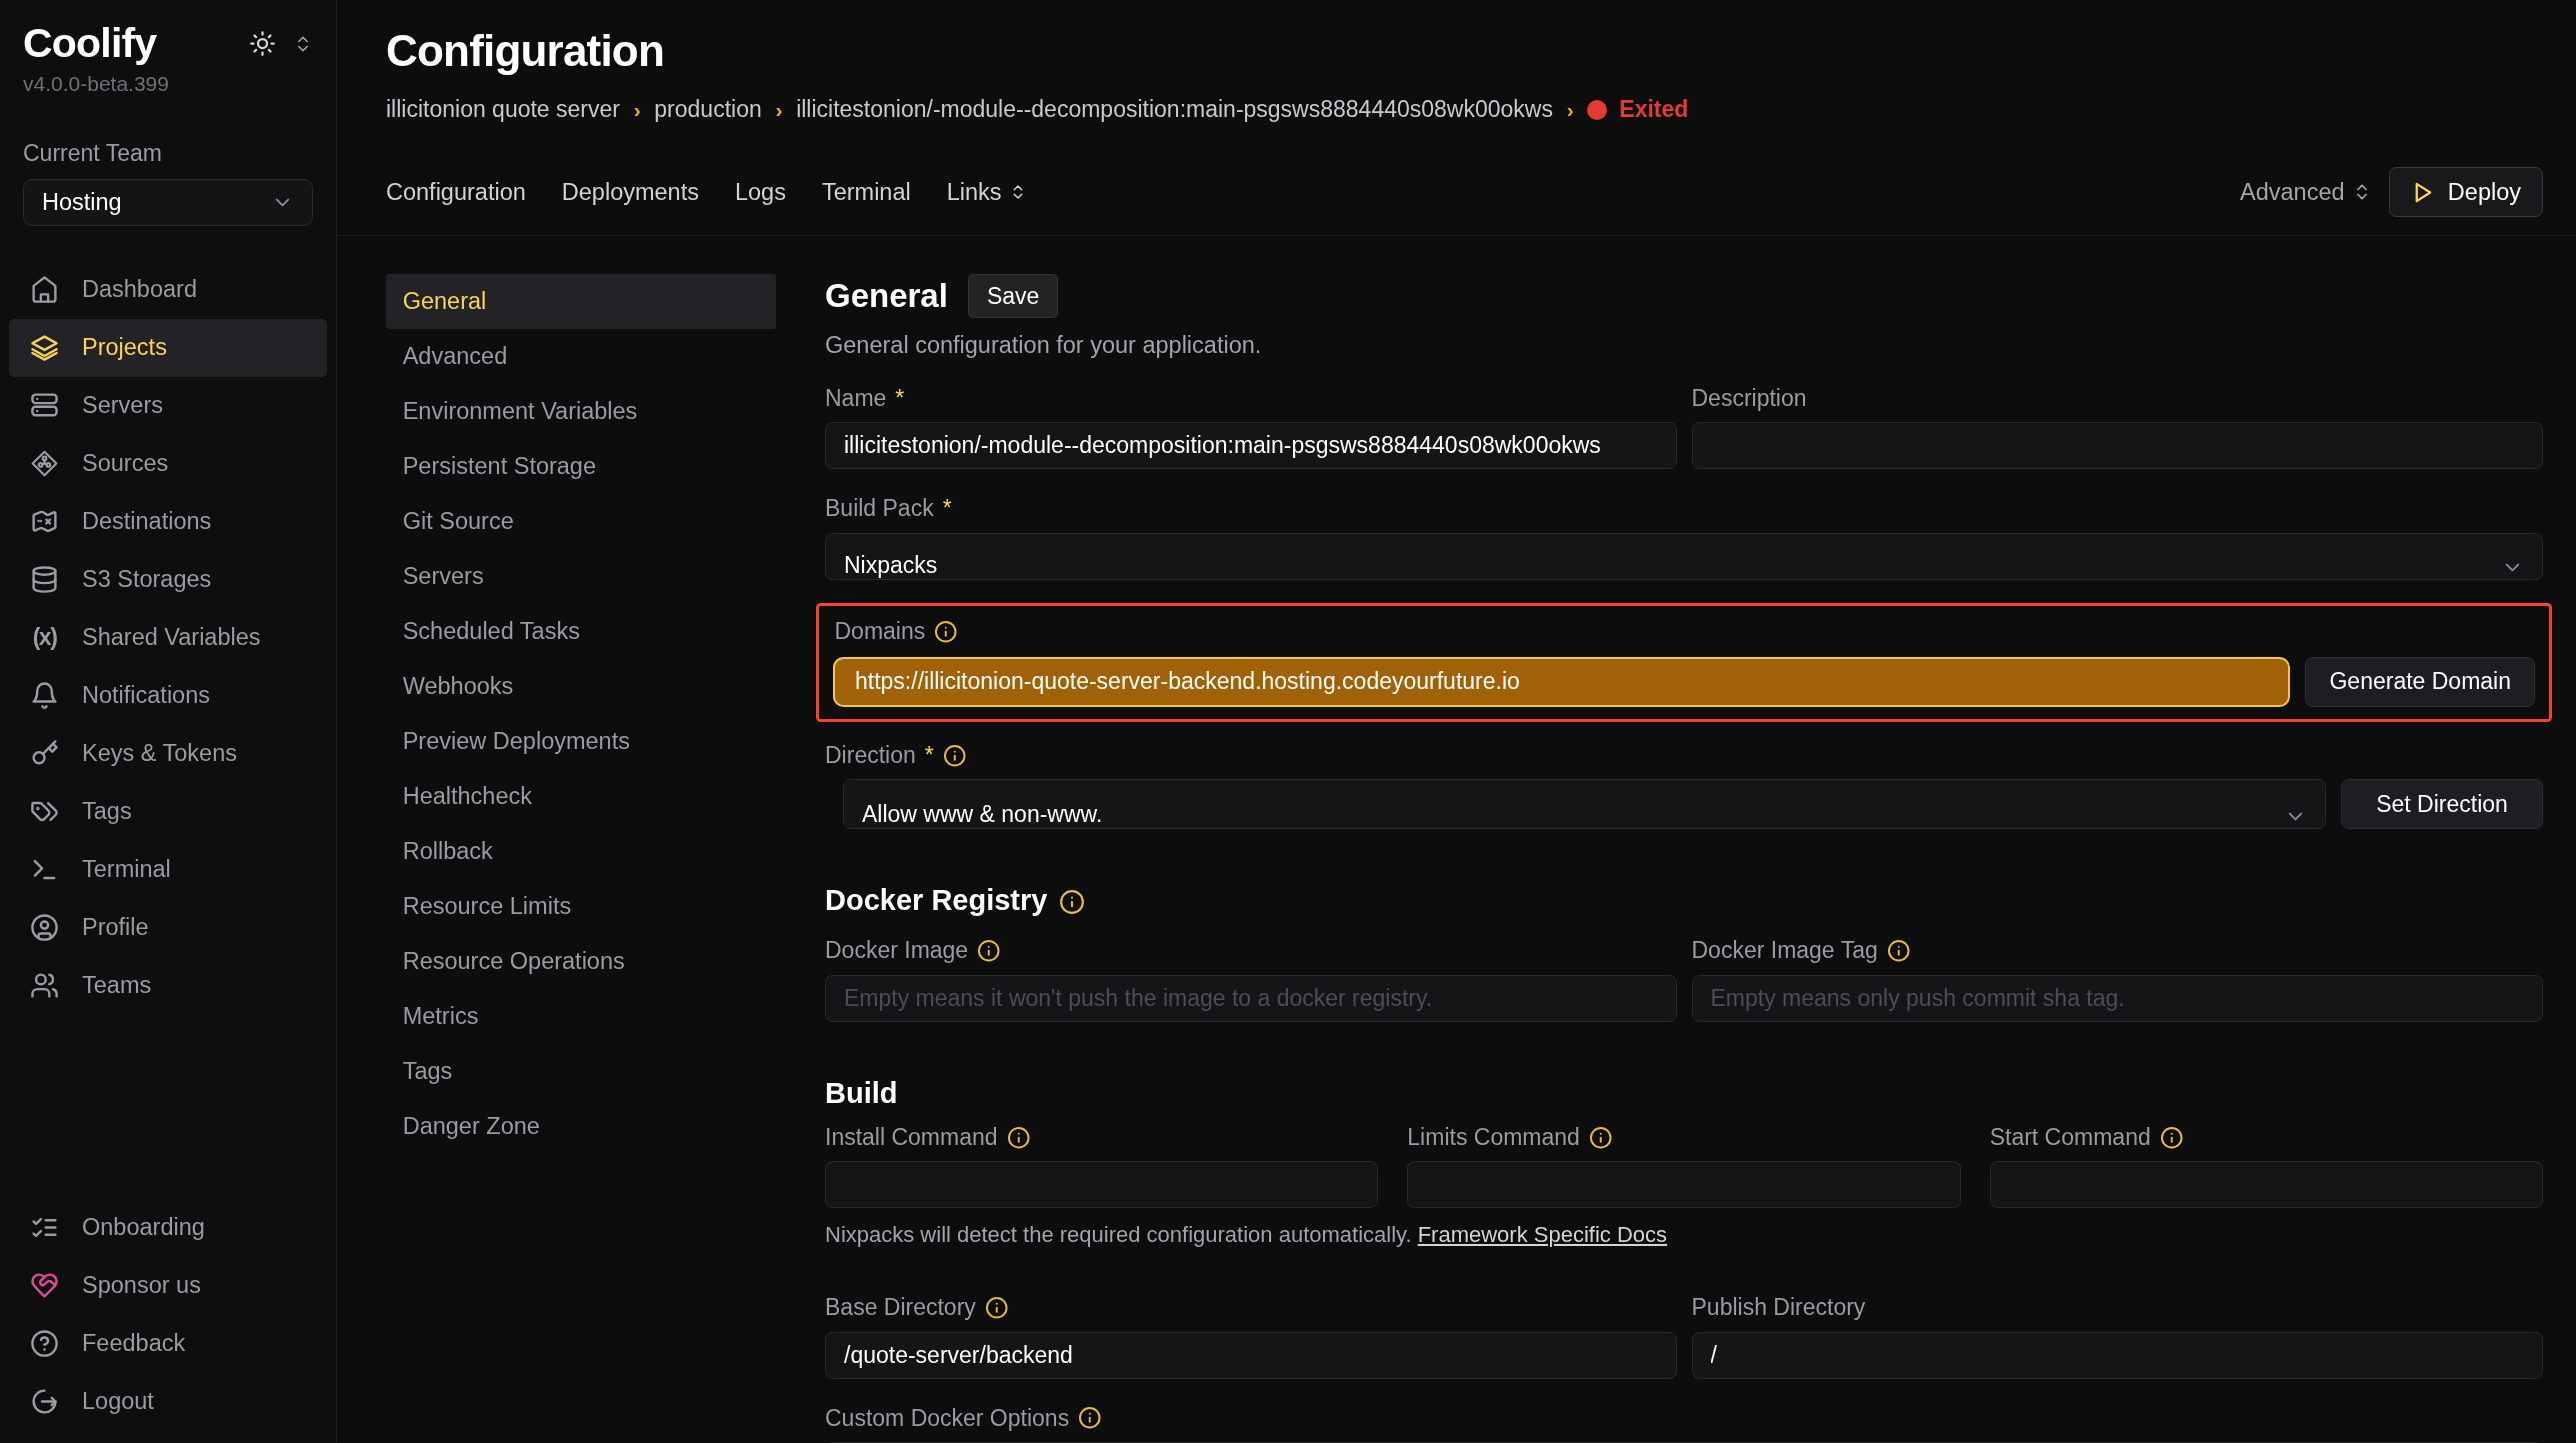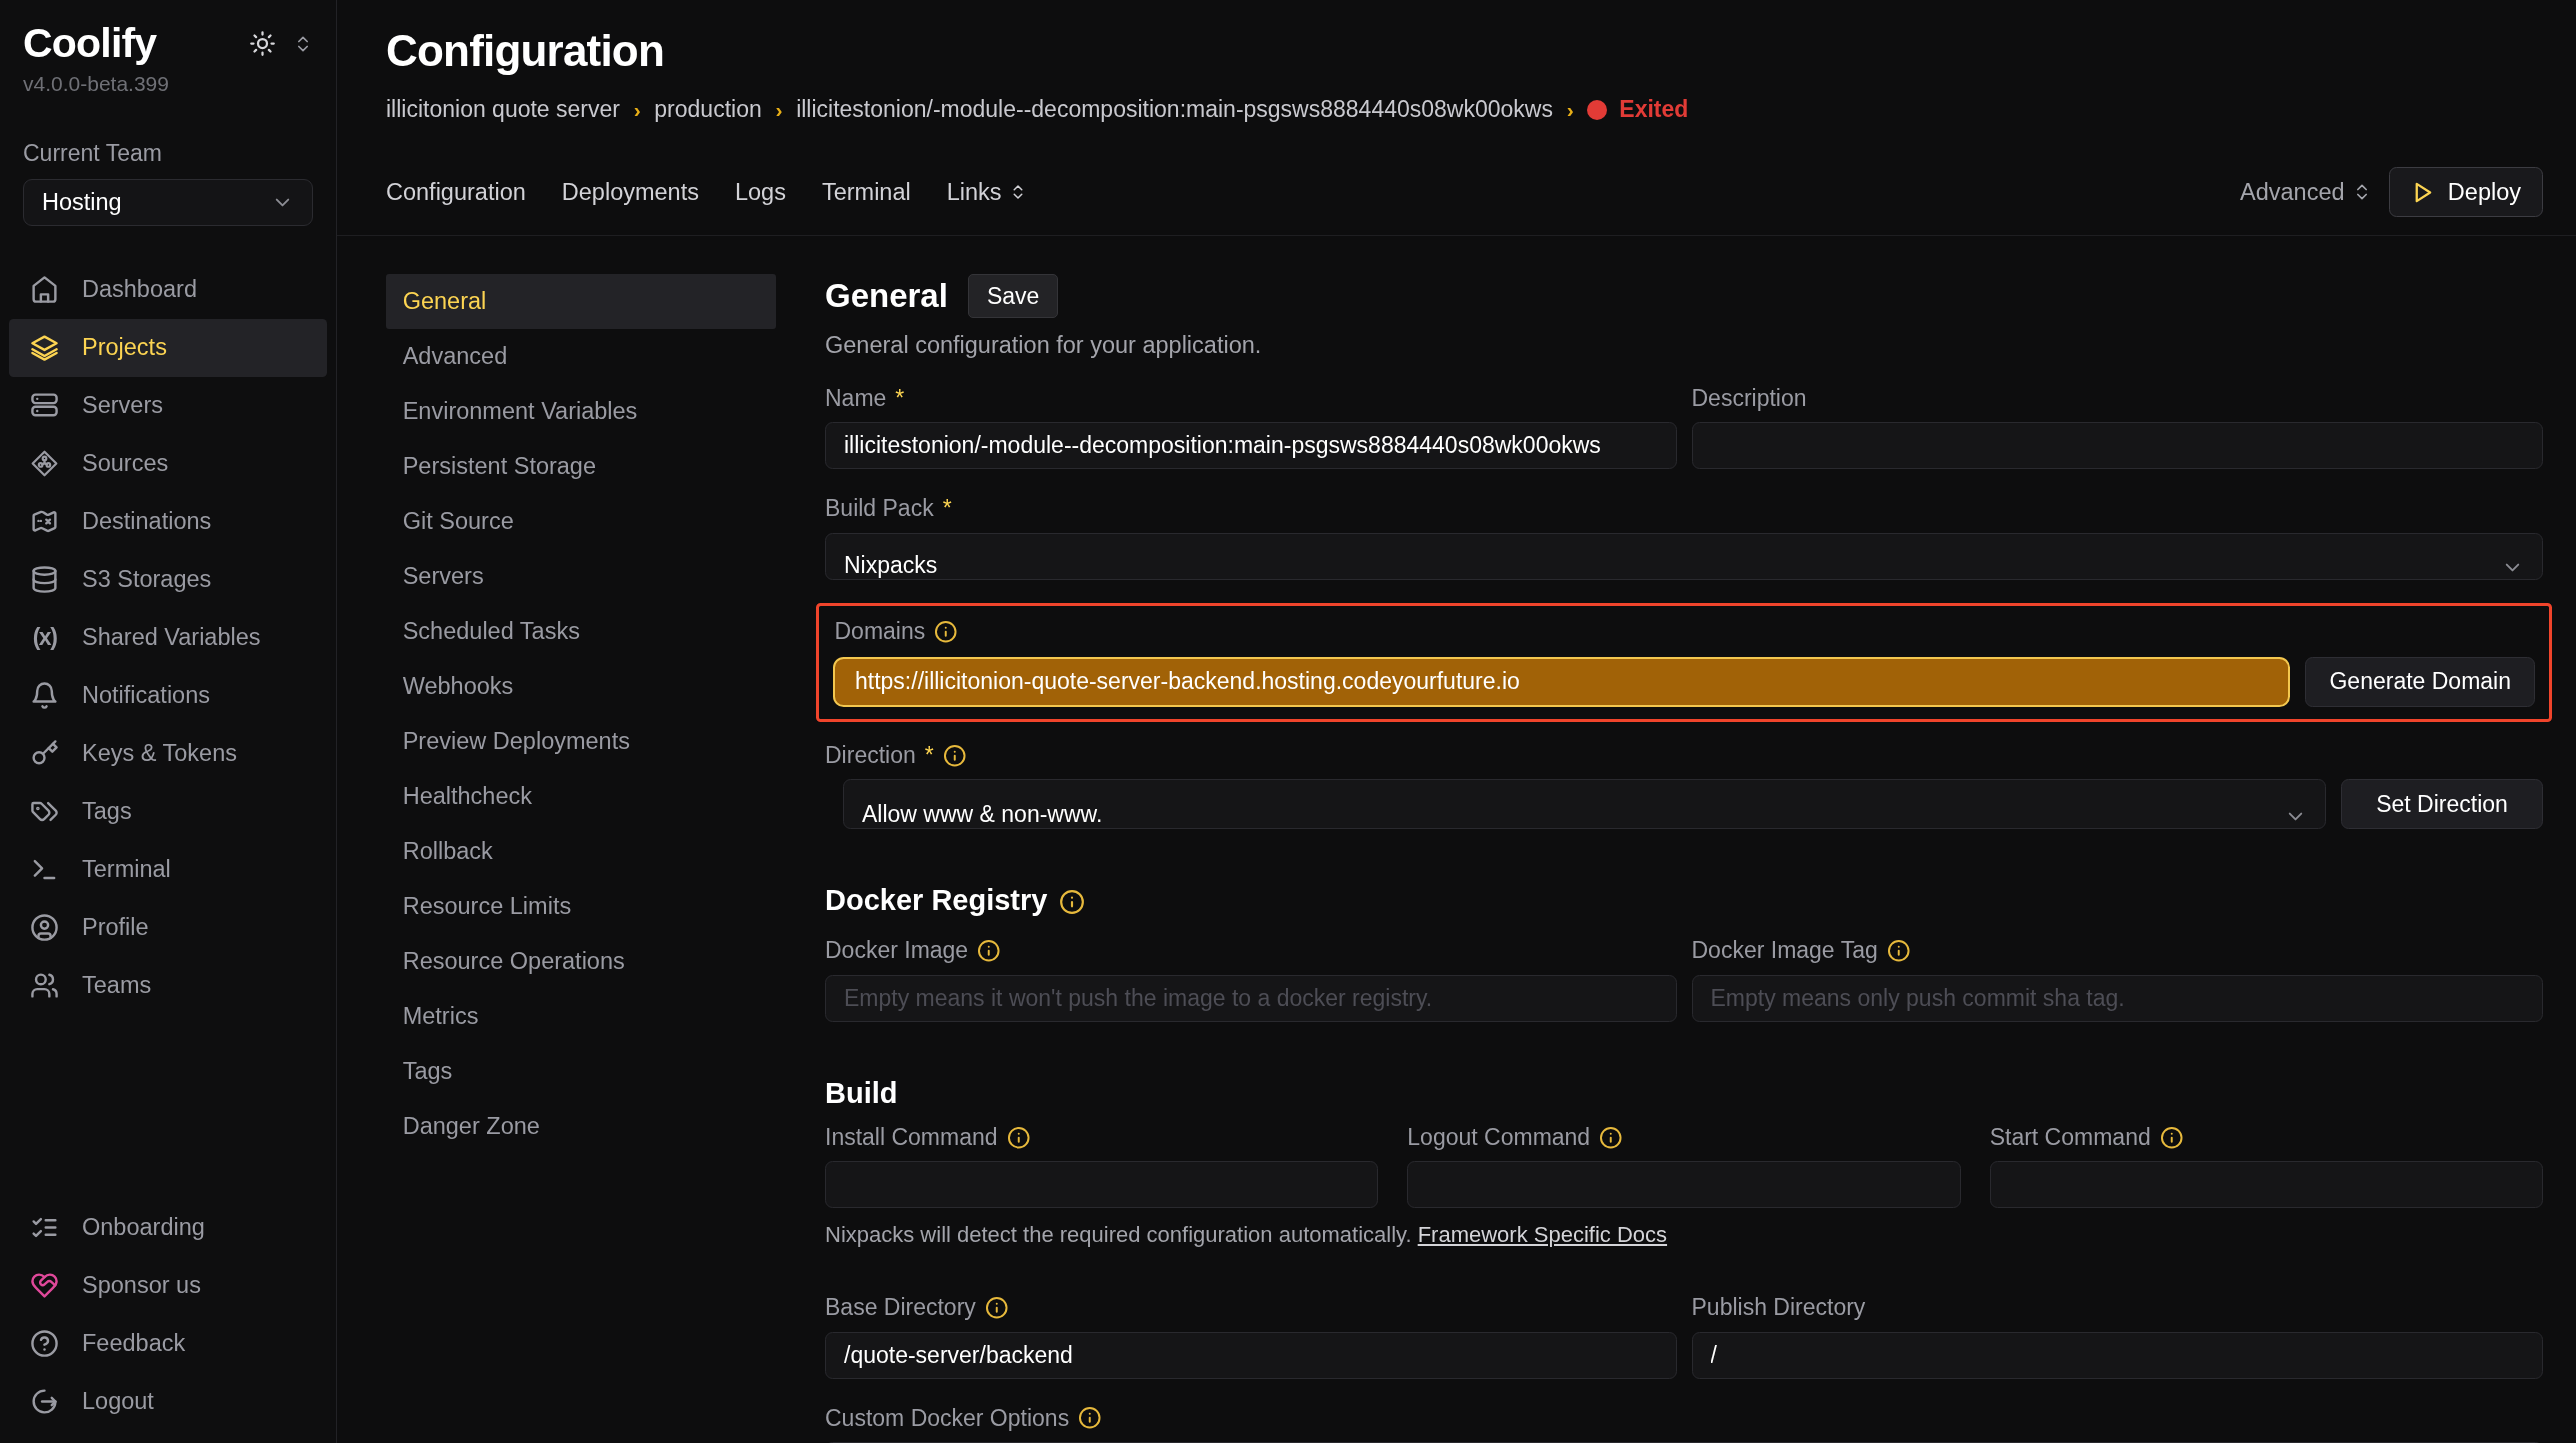--- a/index.html
+++ b/index.html
@@ -563,21 +563,21 @@
                 <span class="info-ic">
                   <svg width="23.5" height="23.5" viewBox="0 0 24 24">
                     <use href="#i-info"></use>
                   </svg>
                 </span>
               </div>
             <input value="" style="">
           </div>
           <div>
             <div class="lbl">
-                <span>Logout Command</span>
+                <span>Limits Command</span>
                 <span class="info-ic">
                   <svg width="23.5" height="23.5" viewBox="0 0 24 24">
                     <use href="#i-info"></use>
                   </svg>
                 </span>
               </div>
             <input value="" style="">
           </div>
           <div>
             <div class="lbl">

